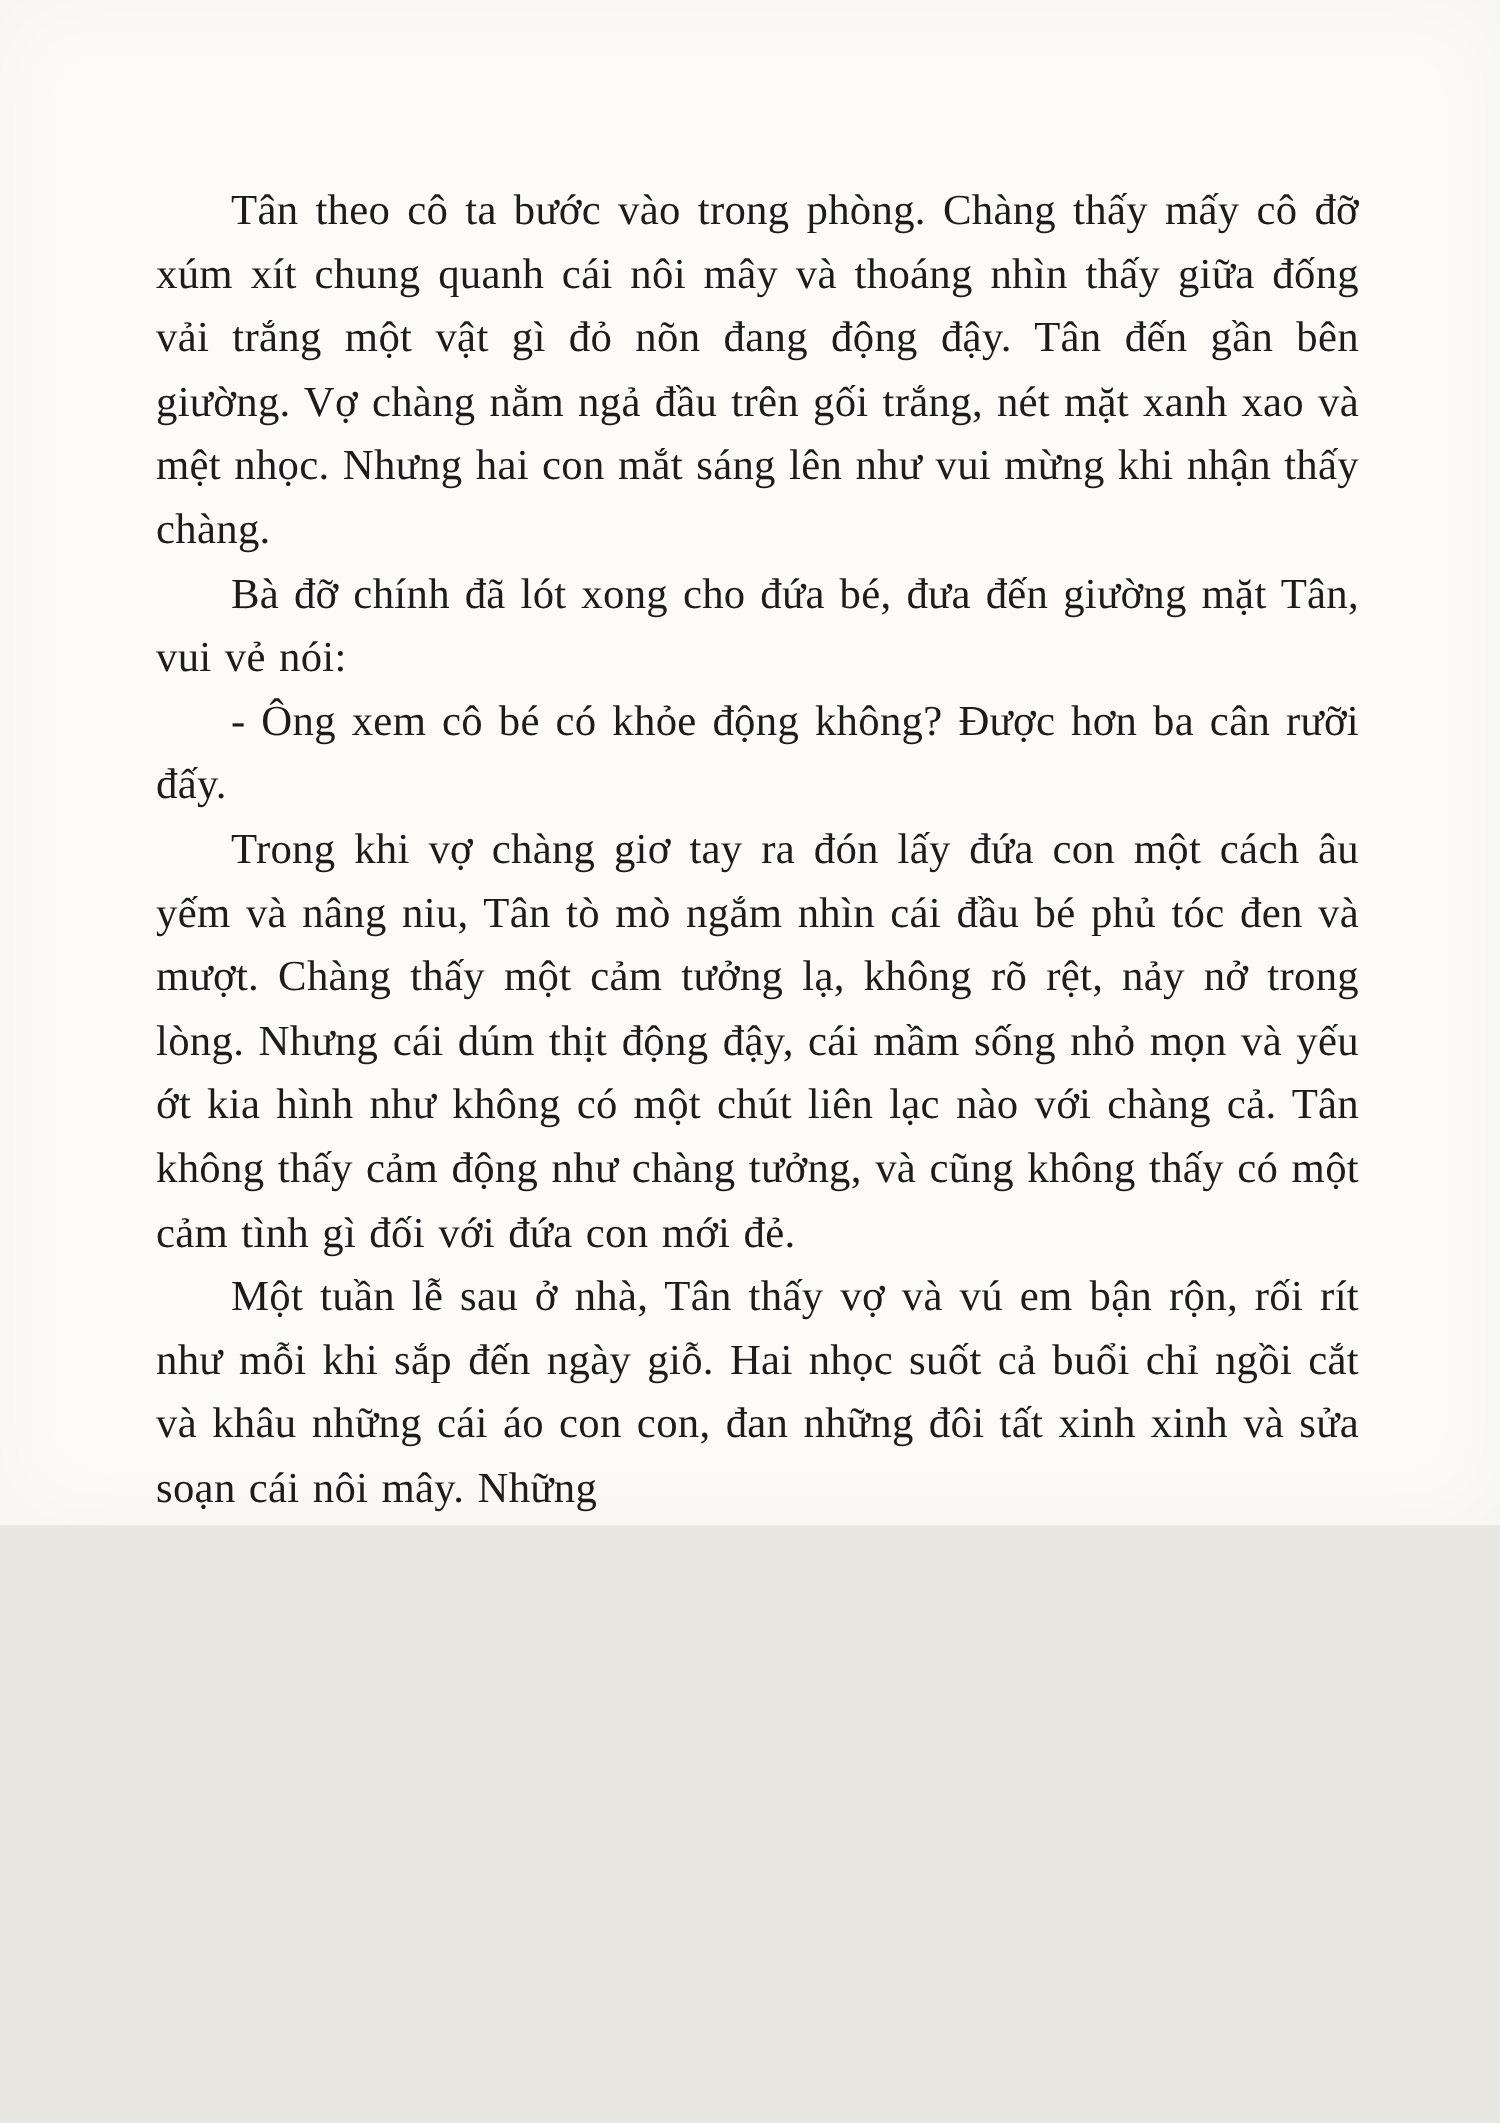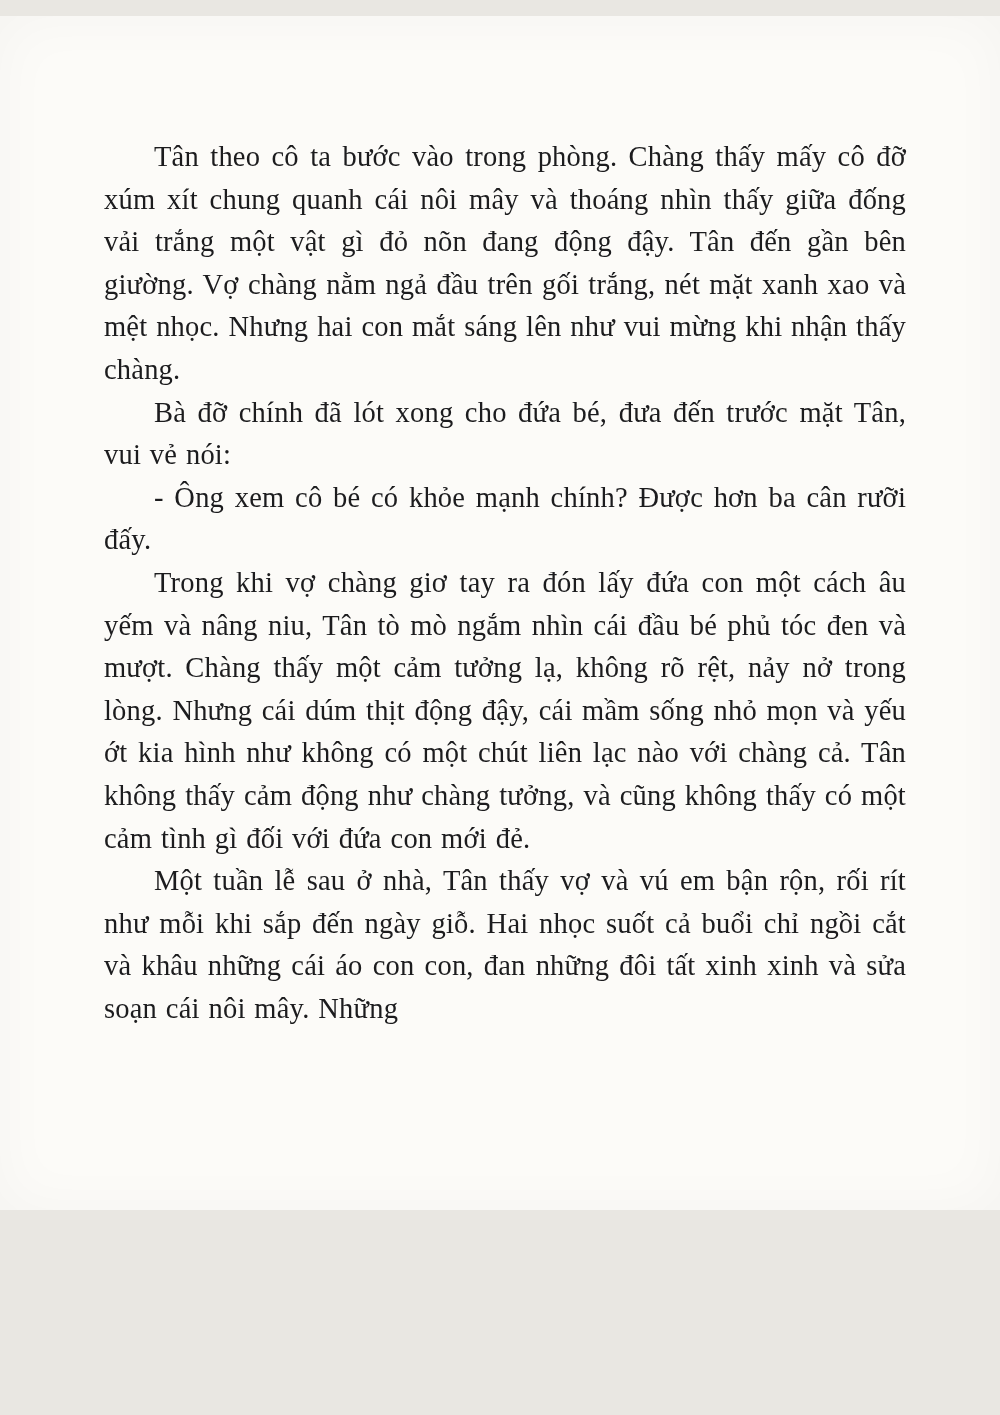--- a/index.html
+++ b/index.html
@@ -3,22 +3,22 @@
 <meta charset="utf-8">
 <style>
   html, body {
     margin: 0;
     padding: 0;
     background: #e9e7e2;
   }
   .book-page {
     position: relative;
     width: 1000px;
-    height: 1194px;
-    margin: 16px auto;
+    height: 1017px;
+    margin: 0 auto;
     background: #fcfbf8;
     font-family: "Liberation Serif", "DejaVu Serif", serif;
     color: #1c1c1e;
     overflow: hidden;
     box-shadow: inset 0 0 60px rgba(0,0,0,0.03);
   }
   .text-block {
     position: absolute;
     left: 104px;
     top: 120px;
@@ -42,19 +42,19 @@
     letter-spacing: 1px;
     color: #000000;
   }
 </style>
 </head>
 <body>
 
 <div class="book-page">
   <div class="text-block">
     <p>Tân theo cô ta bước vào trong phòng. Chàng thấy mấy cô đỡ xúm xít chung quanh cái nôi mây và thoáng nhìn thấy giữa đống vải trắng một vật gì đỏ nõn đang động đậy. Tân đến gần bên giường. Vợ chàng nằm ngả đầu trên gối trắng, nét mặt xanh xao và mệt nhọc. Nhưng hai con mắt sáng lên như vui mừng khi nhận thấy chàng.</p>
-    <p>Bà đỡ chính đã lót xong cho đứa bé, đưa đến trước mặt Tân, vui vẻ nói:</p>
-    <p>- Ông xem cô bé có khỏe mạnh chính? Được hơn ba cân rưỡi đấy.</p>
+    <p>Bà đỡ chính đã lót xong cho đứa bé, đưa đến giường mặt Tân, vui vẻ nói:</p>
+    <p>- Ông xem cô bé có khỏe động không? Được hơn ba cân rưỡi đấy.</p>
     <p>Trong khi vợ chàng giơ tay ra đón lấy đứa con một cách âu yếm và nâng niu, Tân tò mò ngắm nhìn cái đầu bé phủ tóc đen và mượt. Chàng thấy một cảm tưởng lạ, không rõ rệt, nảy nở trong lòng. Nhưng cái dúm thịt động đậy, cái mầm sống nhỏ mọn và yếu ớt kia hình như không có một chút liên lạc nào với chàng cả. Tân không thấy cảm động như chàng tưởng, và cũng không thấy có một cảm tình gì đối với đứa con mới đẻ.</p>
     <p>Một tuần lễ sau ở nhà, Tân thấy vợ và vú em bận rộn, rối rít như mỗi khi sắp đến ngày giỗ. Hai nhọc suốt cả buổi chỉ ngồi cắt và khâu những cái áo con con, đan những đôi tất xinh xinh và sửa soạn cái nôi mây. Những</p>
   </div>
   <div class="page-number">[ 22 ]</div>
 </div>
 
 </body></html>

